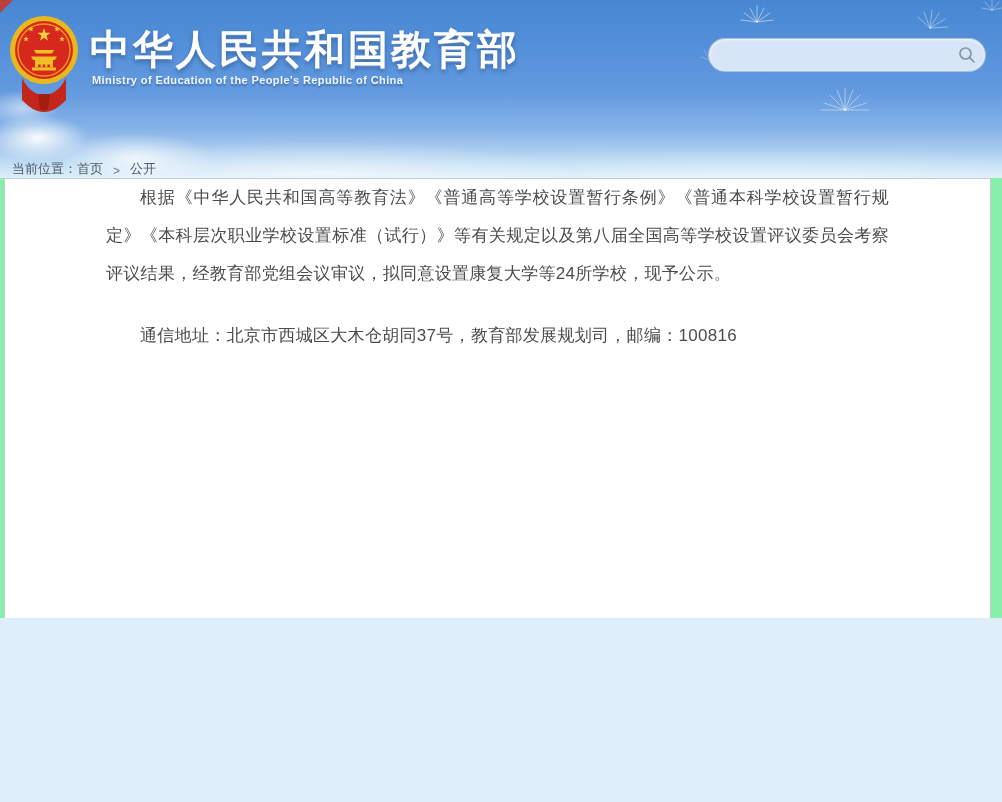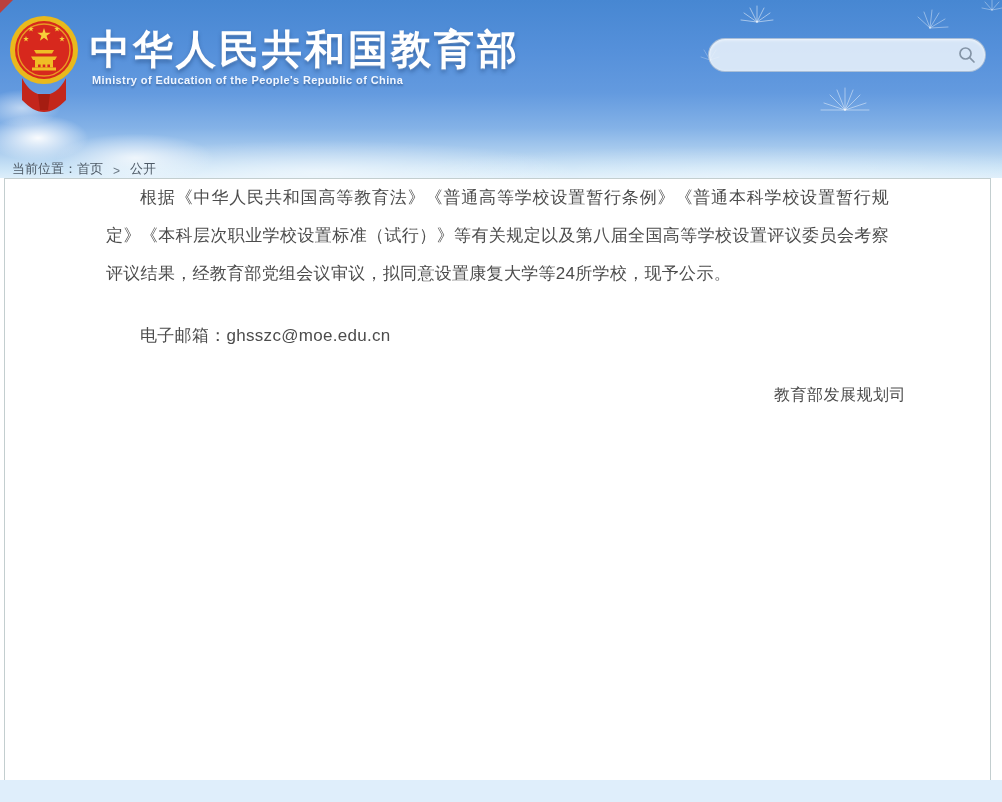--- a/index.html
+++ b/index.html
@@ -1,20 +1,20 @@
 <!DOCTYPE html>
 <html lang="zh"><head>
 <meta charset="utf-8">
 <style>
   * { margin:0; padding:0; box-sizing:border-box; }
   html,body { background:#dfeefb; }
   .page {
-    position:relative; width:1002px; height:780px; overflow:hidden;
+    position:relative; width:1002px; height:618px; overflow:hidden;
     font-family:"Liberation Sans","DejaVu Sans",sans-serif;
-    background:#ffffff;
+    background:#86efac;
   }
   
   .sky {
     position:absolute; top:0; left:0; width:1002px; height:178px;
     background:linear-gradient(180deg,#4787d2 0%,#5590da 28%,#639adf 52%,
                #84b2e7 72%,#aecfef 86%,#cfe7f8 96%,#ddeefa 100%);
   }
   .sky::after { 
     content:""; position:absolute; inset:0; pointer-events:none;
     background:
@@ -158,19 +158,18 @@
   <div class="breadcrumb-bar">
     <span>当前位置：</span>
     <a>首页</a>
     <span class="crumb-sep">&gt;</span>
     <a>公开</a>
   </div>
 
   <main class="content-box">
 
     <p class="body-p">根据《中华人民共和国高等教育法》《普通高等学校设置暂行条例》《普通本科学校设置暂行规定》《本科层次职业学校设置标准（试行）》等有关规定以及第八届全国高等学校设置评议委员会考察评议结果，经教育部党组会议审议，拟同意设置康复大学等24所学校，现予公示。</p>
-    <p class="body-p">电子邮箱：ghsszc@moe.edu.cn</p>
+    <p class="body-p">通信地址：北京市西城区大木仓胡同37号，教育部发展规划司，邮编：100816</p>
 
 
-    <div class="signature">教育部发展规划司</div>
   </main>
 
 </div>
 
 </body></html>

